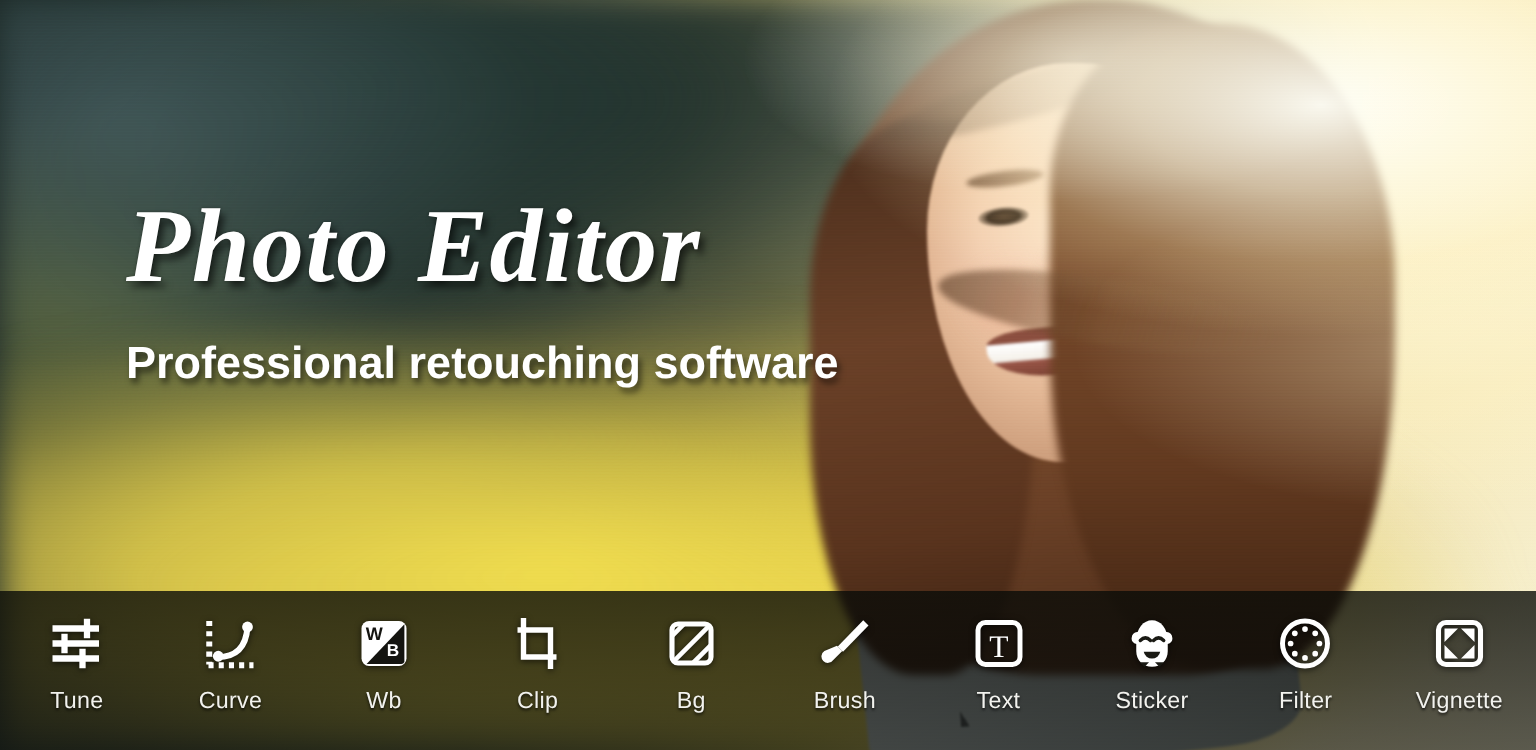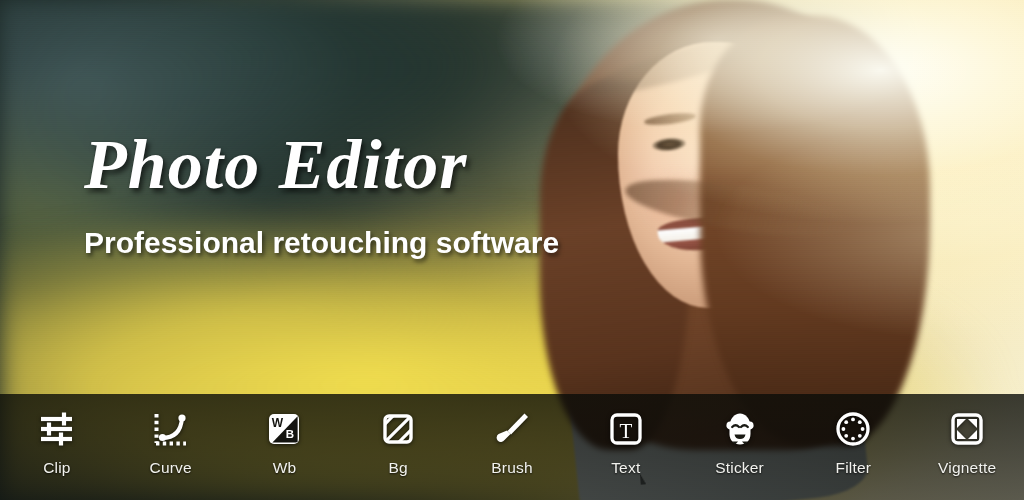--- a/index.html
+++ b/index.html
@@ -224,21 +224,21 @@
       <span class="tool-ico">
         <svg viewBox="0 0 42 42" fill="none" stroke="#fff" stroke-width="4.2" stroke-linecap="butt">
           <line x1="5" y1="11" x2="36" y2="11"></line>
             <line x1="5" y1="21" x2="36" y2="21"></line>
             <line x1="5" y1="31" x2="36" y2="31"></line>
           <line x1="28" y1="4.5" x2="28" y2="17.5"></line>
           <line x1="13" y1="14.5" x2="13" y2="27.5"></line>
           <line x1="25" y1="24.5" x2="25" y2="37.5"></line>
         </svg>
       </span>
-      <span class="tool-label">Clip</span>
+      <span class="tool-label">Tune</span>
     </div>
 
 
     <div class="tool">
       <span class="tool-ico">
         <svg viewBox="0 0 42 42" fill="none" stroke="#fff">
           <line x1="6.5" y1="6" x2="6.5" y2="35" stroke-width="4" stroke-dasharray="3.4 3.4"></line>
           <line x1="6" y1="35.5" x2="36" y2="35.5" stroke-width="4" stroke-dasharray="3.4 3.4"></line>
           <path d="M12 30 C 24 30, 31 24, 32 10" stroke-width="4" stroke-linecap="round"></path>
           <circle cx="12.5" cy="29.5" r="3.6" fill="#fff" stroke="none"></circle>
@@ -253,20 +253,29 @@
         <svg viewBox="0 0 42 42">
           <rect x="6" y="6" width="30" height="30" rx="5" fill="#fff"></rect>
           <path d="M34.6 8.2 L34.6 33.3 A2.4 2.4 0 0 1 32.6 34.6 L9.4 34.6 Z" fill="#141410"></path>
           <text x="14.5" y="18.5" font-family="Liberation Sans, sans-serif" font-size="12" font-weight="bold" fill="#141410" text-anchor="middle">W</text>
           <text x="27" y="29.5" font-family="Liberation Sans, sans-serif" font-size="11.5" font-weight="bold" fill="#ffffff" text-anchor="middle">B</text>
         </svg>
       </span>
       <span class="tool-label">Wb</span>
     </div>
 
+    <div class="tool">
+      <span class="tool-ico">
+        <svg viewBox="0 0 42 42" fill="none" stroke="#fff" stroke-width="3.6" stroke-linecap="butt">
+          <path d="M12 4 L12 30 L34 30"></path>
+          <path d="M30 38 L30 12 L8 12"></path>
+        </svg>
+      </span>
+      <span class="tool-label">Clip</span>
+    </div>
 
     <div class="tool">
       <span class="tool-ico">
         <svg viewBox="0 0 42 42">
           <defs>
             <clipPath id="bgclip">
                 <rect x="8" y="8" width="26" height="26" rx="4"></rect>
               </clipPath>
           </defs>
           <rect x="8" y="8" width="26" height="26" rx="4" fill="none" stroke="#fff" stroke-width="3.4"></rect>

